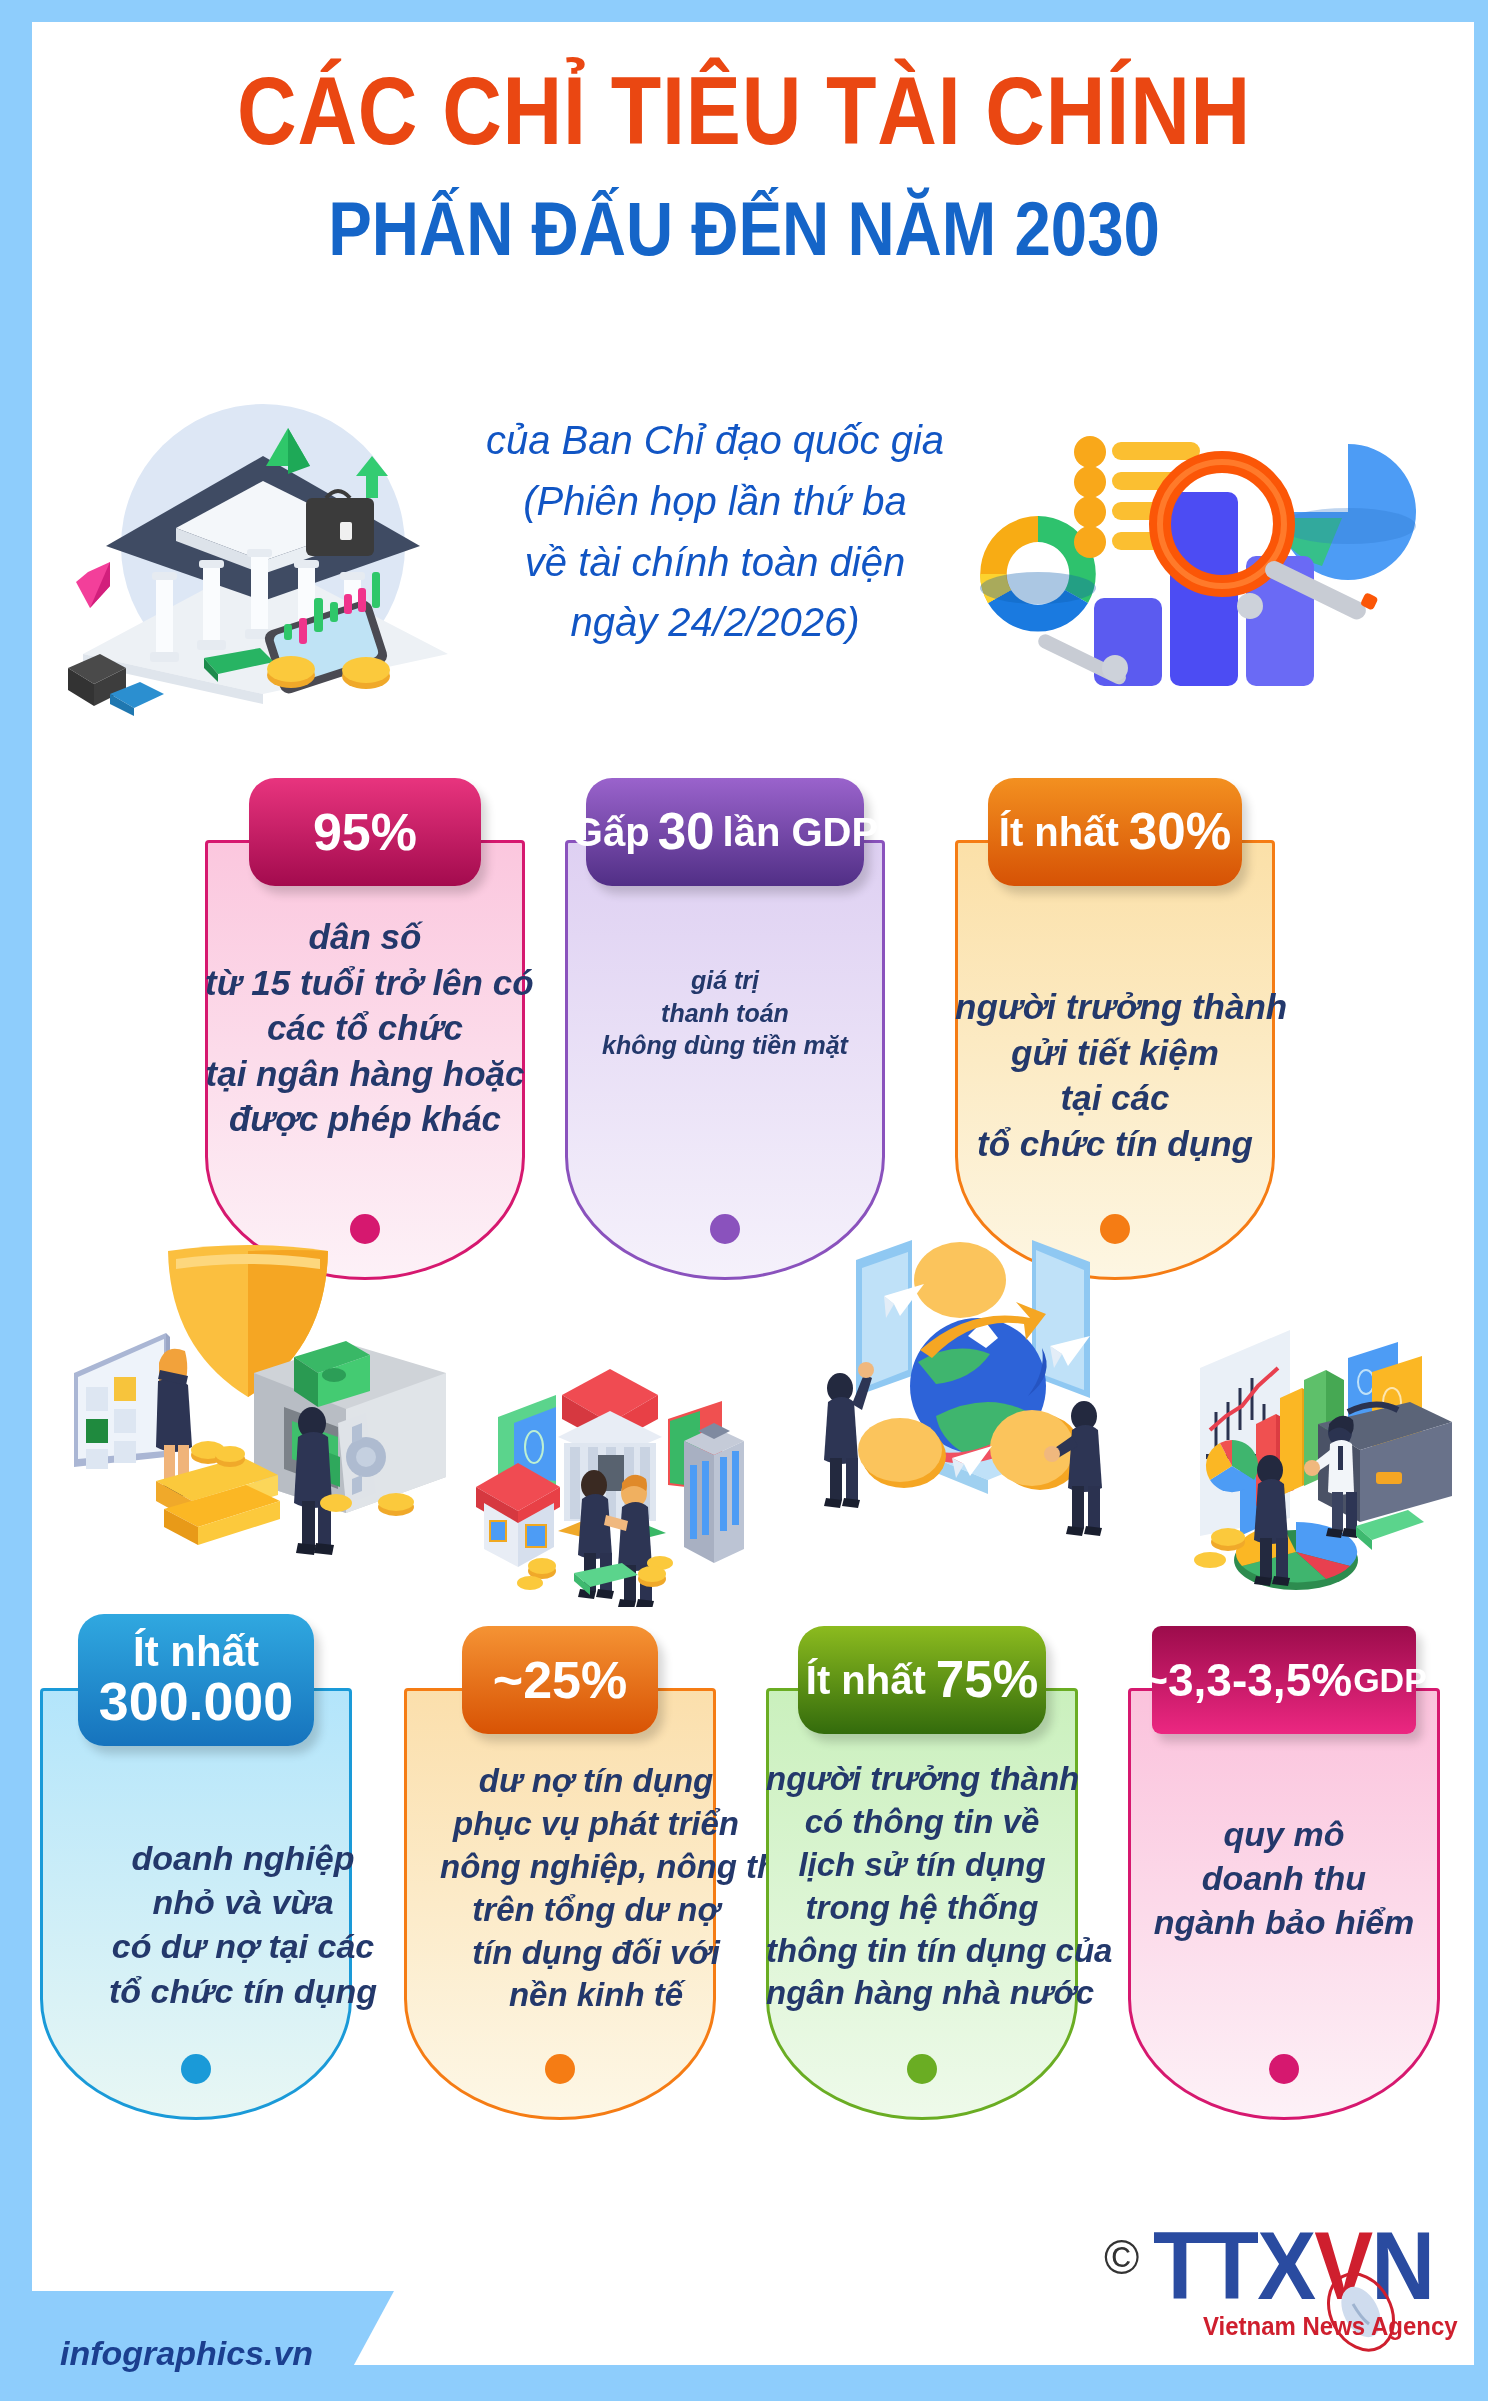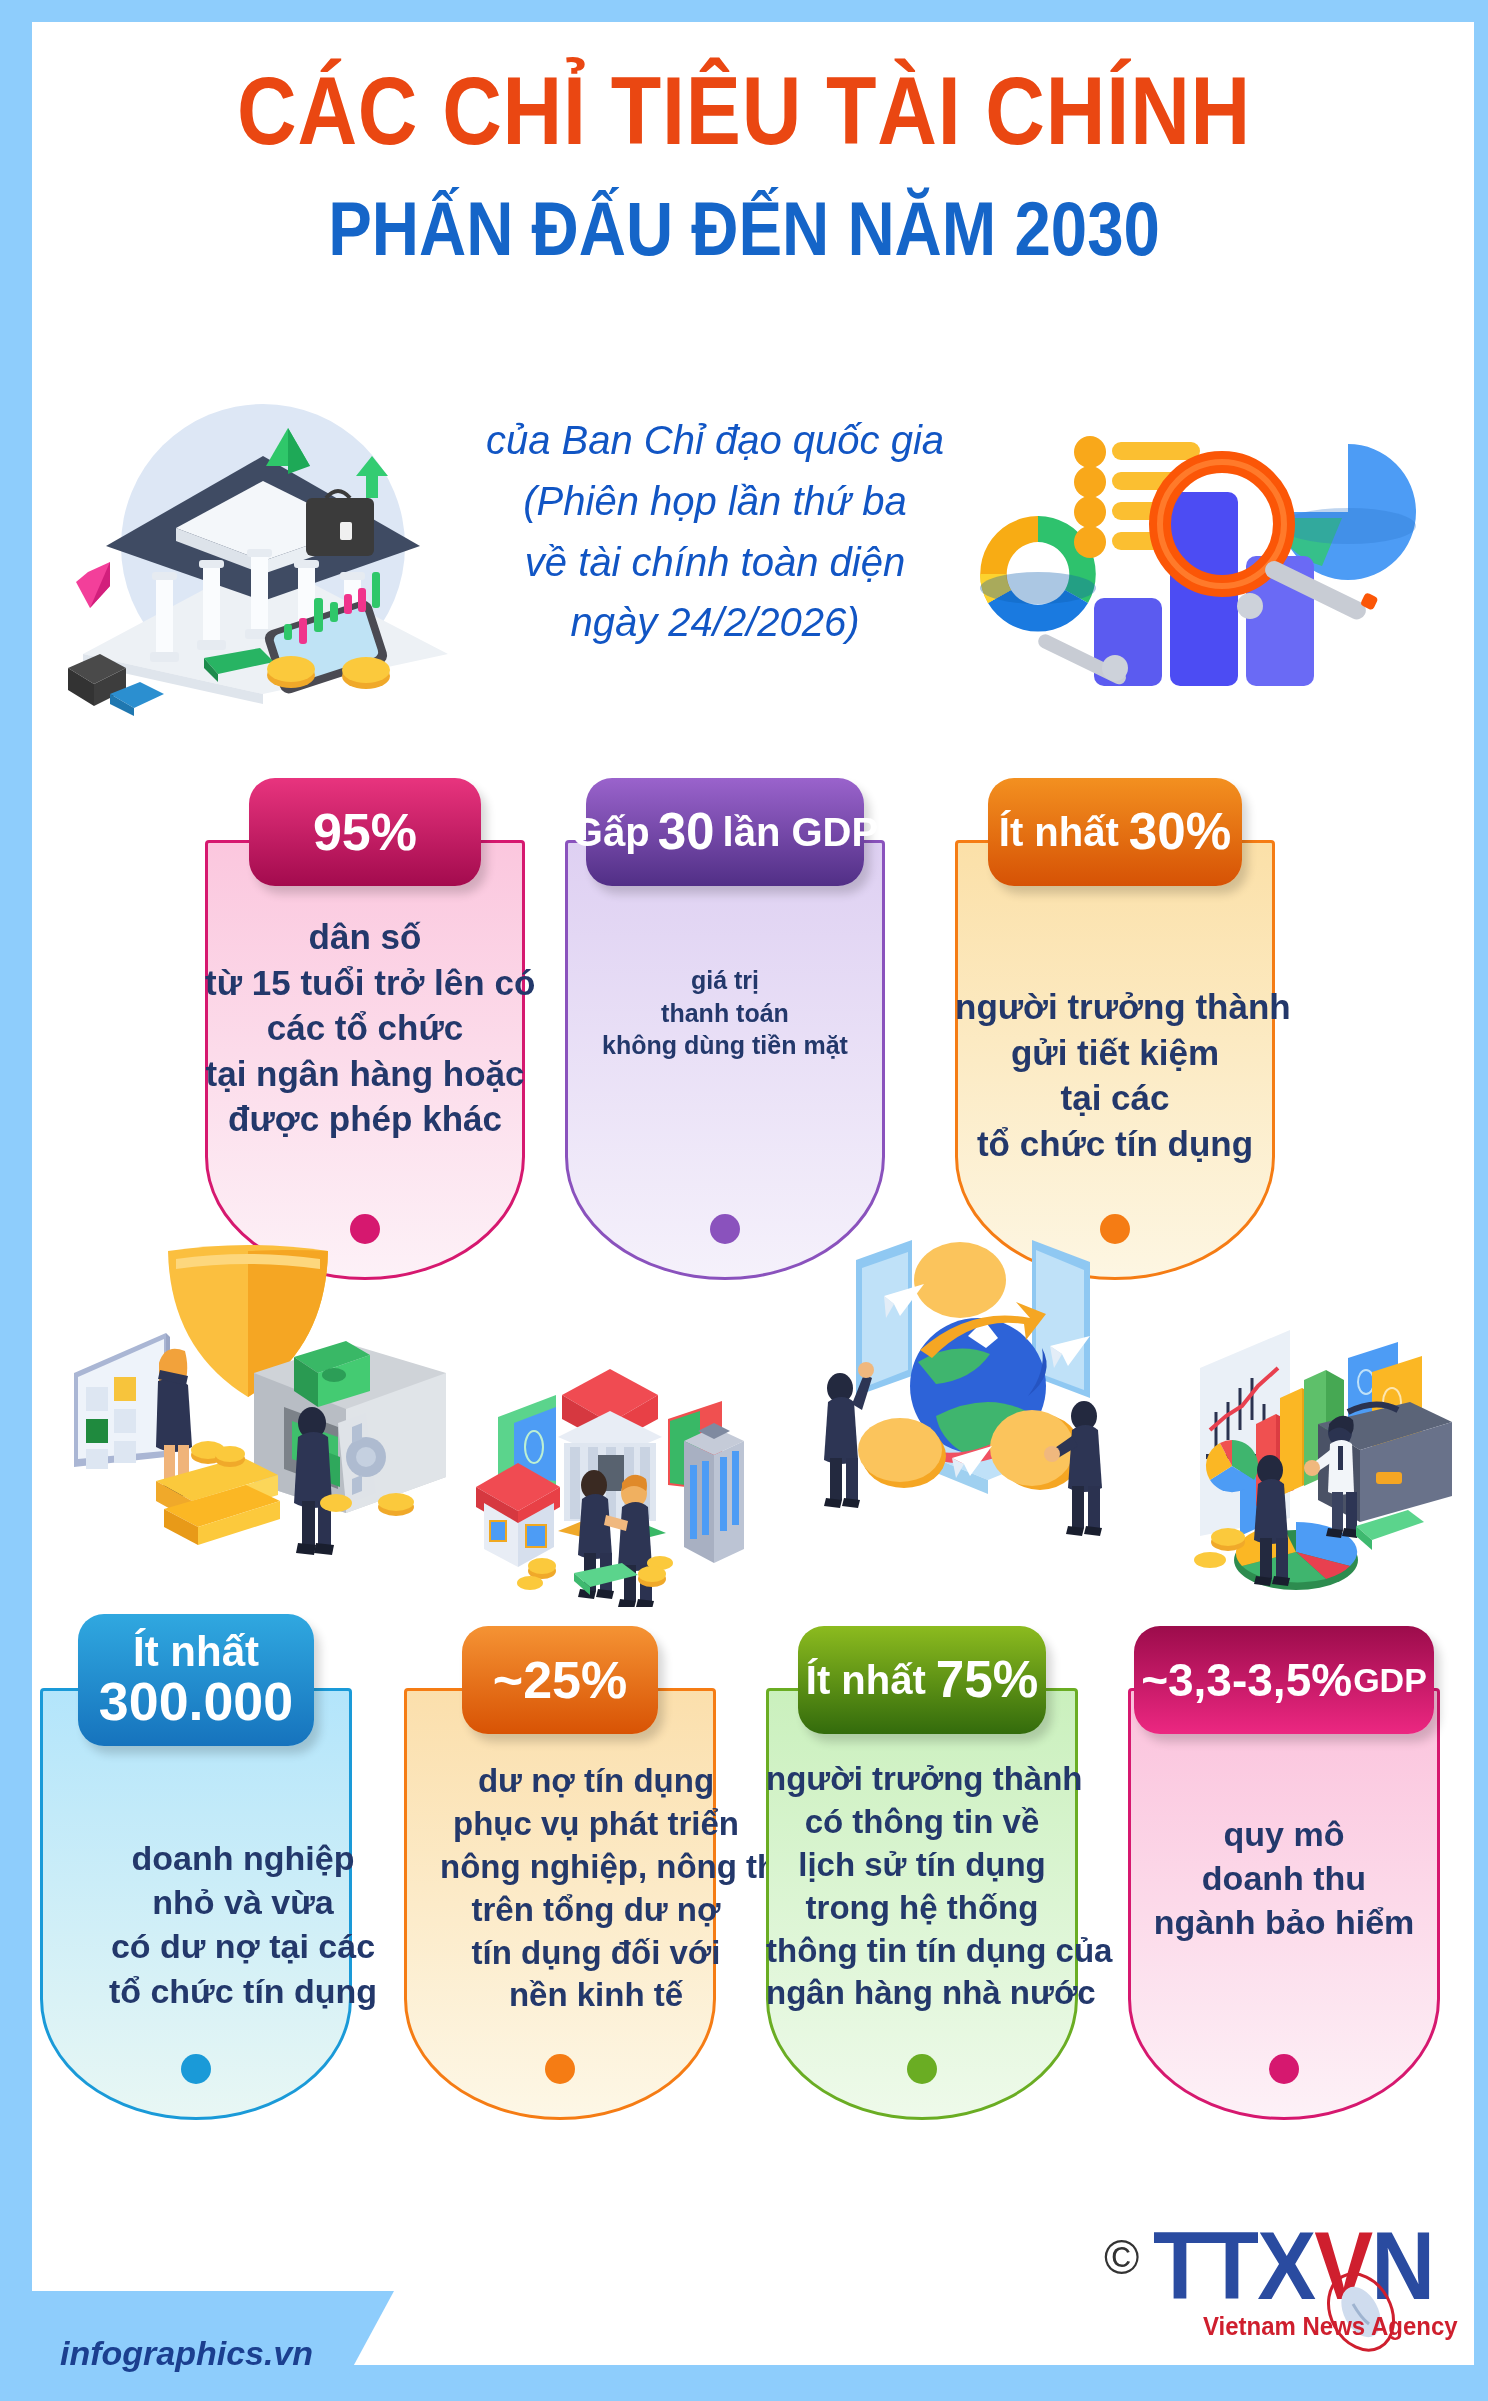--- a/index.html
+++ b/index.html
@@ -56,21 +56,21 @@
     border-style:solid; border-width:3px;
     border-top-left-radius:4px; border-top-right-radius:4px;
     border-bottom-left-radius:50% 28%; border-bottom-right-radius:50% 28%;
   }
   .card-text {
     position:absolute; left:0; width:100%;
     text-align:center;
     color:#23386b; font-weight:700;
     line-height:1.30;
   }
-  .card-text div { white-space:nowrap; }
+  .card-text div { white-space:nowrap;font-style:italic; }
   .card-dot {
     position:absolute; left:50%; transform:translateX(-50%);
     width:30px; height:30px; border-radius:50%;
   }
   .badge {
     position:absolute; left:50%; transform:translateX(-50%);
     border-radius:26px;
     color:#ffffff; font-weight:700;
     display:flex; align-items:center; justify-content:center;
     text-align:center; line-height:1.0;
@@ -613,22 +613,22 @@
       <div>lịch sử tín dụng</div>
       <div>trong hệ thống</div>
       <div>thông tin tín dụng của</div>
       <div>ngân hàng nhà nước</div>
     </div>
     <div class="card-dot" style="bottom:36px; background:#6aad23;"></div>
   </div>
 
   <div class="card" style="left:1128px; top:1688px; width:312px; height:432px;">
     <div class="card-body" style="background:linear-gradient(#fbc2dc,#fdf1f7); border-color:#d6186f;"></div>
-    <div class="badge" style="top:-62px; width:300px; height:108px; font-size:46px; gap:1px;
-                background:linear-gradient(#9c0c4b,#ec2781);">
+    <div class="badge" style="top:-62px; width:264px; height:108px; font-size:46px; gap:1px;
+                background:linear-gradient(#9c0c4b,#ec2781);border-radius:9px;">
       <span>~3,3-3,5%</span>
       <span class="sm">GDP</span>
     </div>
     <div class="card-text" style="top:124px; font-size:34px;">
       <div>quy mô</div>
       <div>doanh thu</div>
       <div>ngành bảo hiểm</div>
     </div>
     <div class="card-dot" style="bottom:36px; background:#d6186f;"></div>
   </div>

